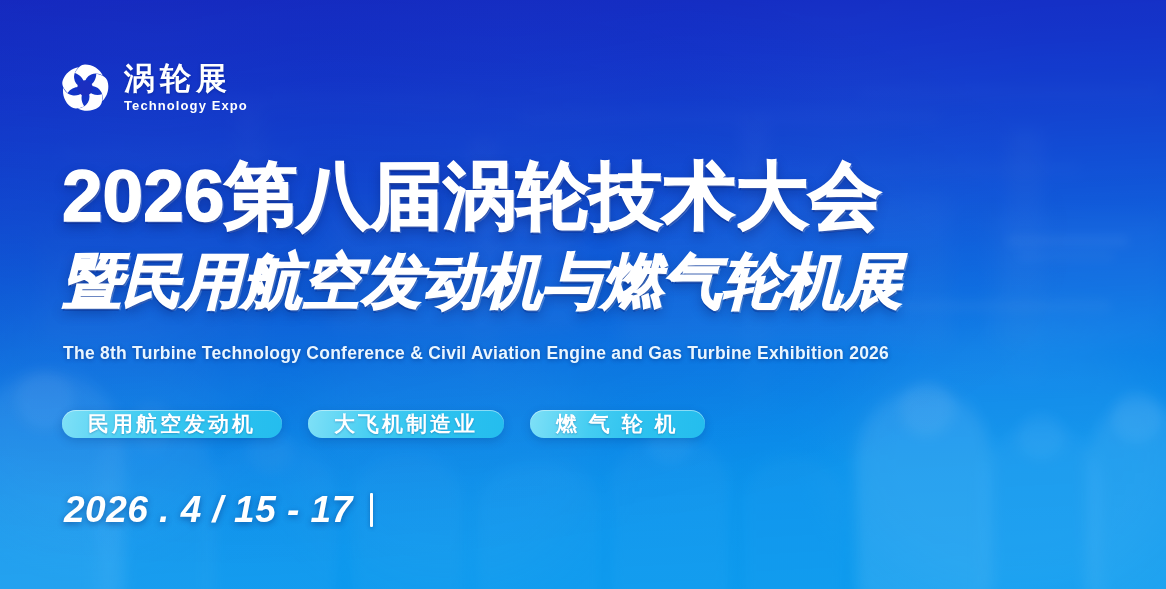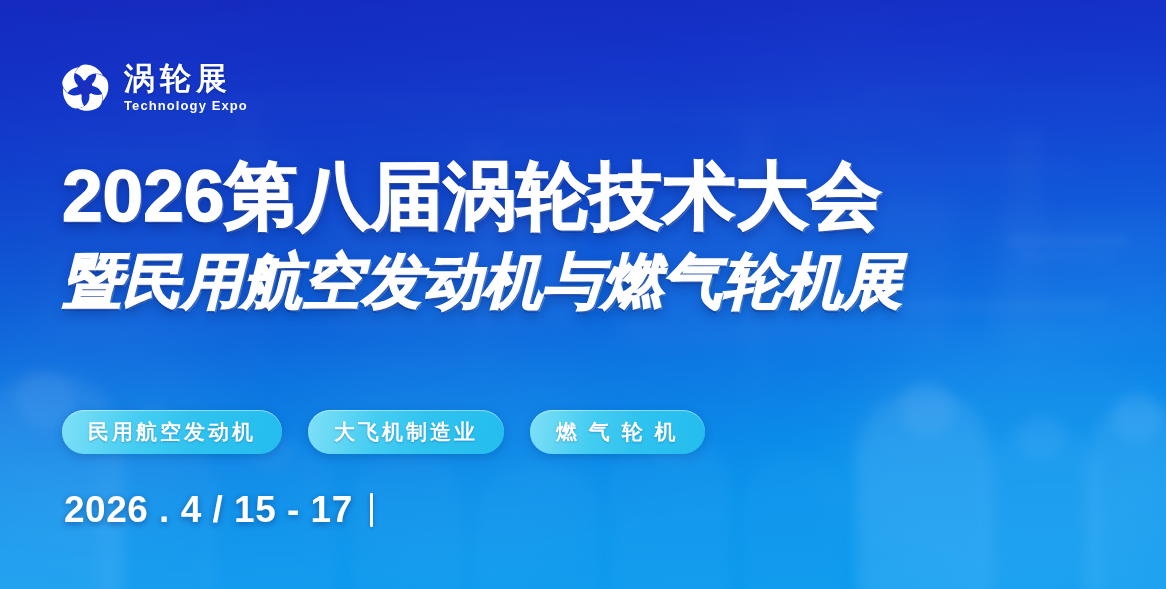--- a/index.html
+++ b/index.html
@@ -101,37 +101,37 @@
   .title2{ top:243px; font-size:60px; line-height:78px;font-style:italic; }
 
   .subtitle{
     position:absolute; left:63px; top:343px; white-space:nowrap;
     font-size:17.5px; font-weight:700; color:#eaf6ff; letter-spacing:.25px;
     text-shadow:0 1px 4px rgba(4,25,95,.45);
   }
 
   .pills{ position:absolute; left:62px; top:410px; display:flex; gap:26px; }
   .pill{
-    height:44px; border-radius:22px; display:flex; align-items:center; justify-content:center;
+    height:28px; border-radius:22px; display:flex; align-items:center; justify-content:center;
     padding:0 26px;
     background:linear-gradient(100deg,#7fe0f7 0%,#45cdf2 34%,#2ec2ef 62%,#24bdee 100%);
     box-shadow:0 3px 10px rgba(5,40,110,.22), inset 0 1px 0 rgba(255,255,255,.45);
   }
   .pill span{
     font-size:21px; font-weight:800; color:#ffffff; letter-spacing:3px;
     text-shadow:0 1px 2px rgba(10,70,140,.35);
     white-space:nowrap;
   }
 
   .footer{
     position:absolute; left:64px; top:489px; display:flex; align-items:center; gap:17px;
   }
   .date{
     font-size:37px; font-weight:900; color:#ffffff; letter-spacing:.5px;
-    white-space:nowrap; text-shadow:0 2px 6px rgba(4,25,95,.42);
+    white-space:nowrap; text-shadow:0 2px 6px rgba(4,25,95,.42);font-style:italic;
   }
   .divider{
     width:3px; height:34px; background:#ffffff; border-radius:1px;
     box-shadow:0 1px 4px rgba(4,25,95,.35);
   }
   .venue{
     font-size:30px; font-weight:800; color:#ffffff; letter-spacing:1px;
     white-space:nowrap; text-shadow:0 2px 6px rgba(4,25,95,.42);
   }
 </style>
@@ -216,20 +216,21 @@
       </svg>
       <div class="logo-text">
         <div class="logo-cn">涡轮展</div>
         <div class="logo-en">Technology Expo</div>
       </div>
     </div>
 
     <div class="title1">2026第八届涡轮技术大会</div>
     <div class="title2">暨民用航空发动机与燃气轮机展</div>
 
+    <div class="subtitle">The 8th Turbine Technology Conference &amp; Civil Aviation Engine and Gas Turbine Exhibition 2026</div>
 
     <div class="pills">
       <div class="pill">
         <span>民用航空发动机</span>
       </div>
       <div class="pill">
         <span>大飞机制造业</span>
       </div>
       <div class="pill">
         <span>燃 气 轮 机</span>

